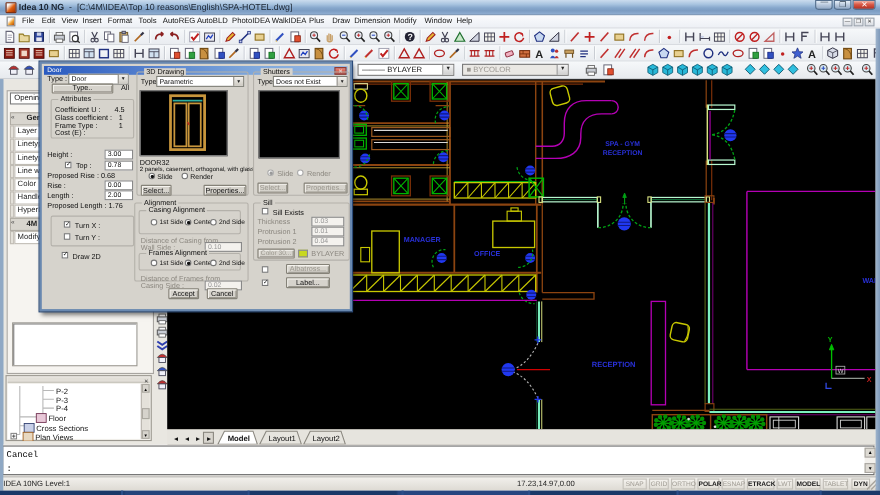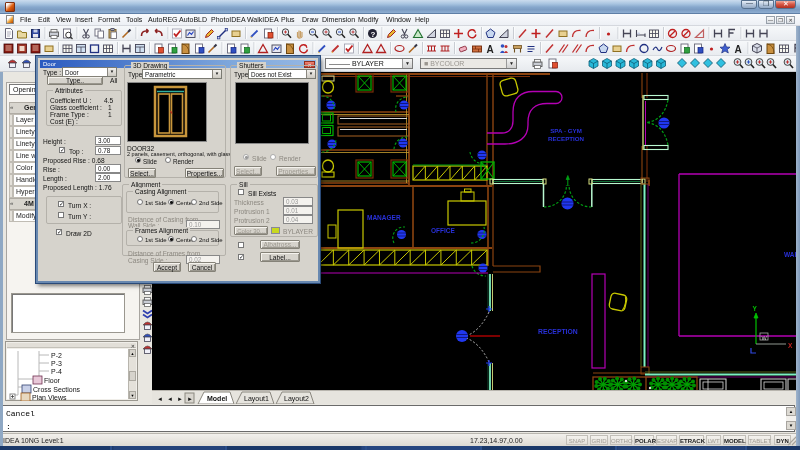--- a/index.html
+++ b/index.html
@@ -47,20 +47,21 @@
 .rad{position:absolute;width:6px;height:6px;background:#fff;border:1px solid #777;border-radius:50%;}
 .rad.sel::after{content:"";position:absolute;left:1px;top:1px;width:2.6px;height:2.6px;border-radius:50%;background:#111;}
 .rad.g{border-color:#AAA;}
 .rad.g.sel::after{background:#999;}
 .prev{position:absolute;background:#000;border:1px solid #888;}
 </style></head>
 <body>
 <div id="win">
   <div class="abs" id="titlebar"></div>
   <div class="abs" id="appicon"></div>
+  <div class="abs" id="titletxt"><b>Idea 10 NG</b> &nbsp;- &nbsp;[C:\4M\IDEA\Top 10 reasons\English\SPA-HOTEL.dwg]</div>
   <div class="abs capbtn" id="btnmin">
       <span class="glyph" style="top:-2px;">—</span>
     </div>
   <div class="abs capbtn" id="btnmax">
       <span class="glyph" style="top:-1px;">❐</span>
     </div>
   <div class="abs capbtn" id="btncls">
       <span class="glyph" style="color:#fff;left:7px;top:-1px;">✕</span>
     </div>
   <div class="abs" id="menubar">

